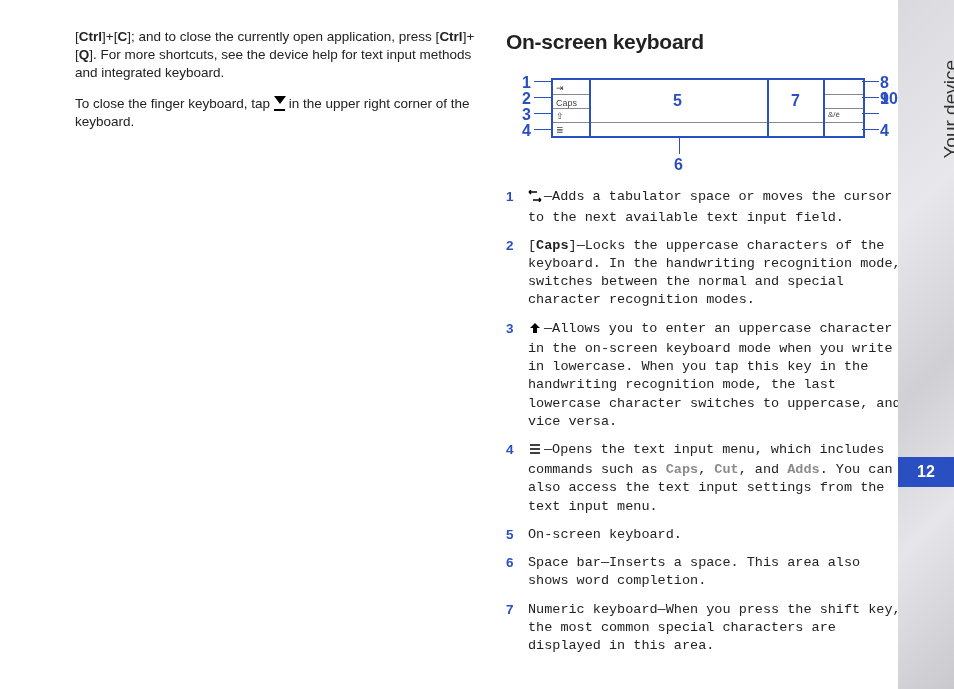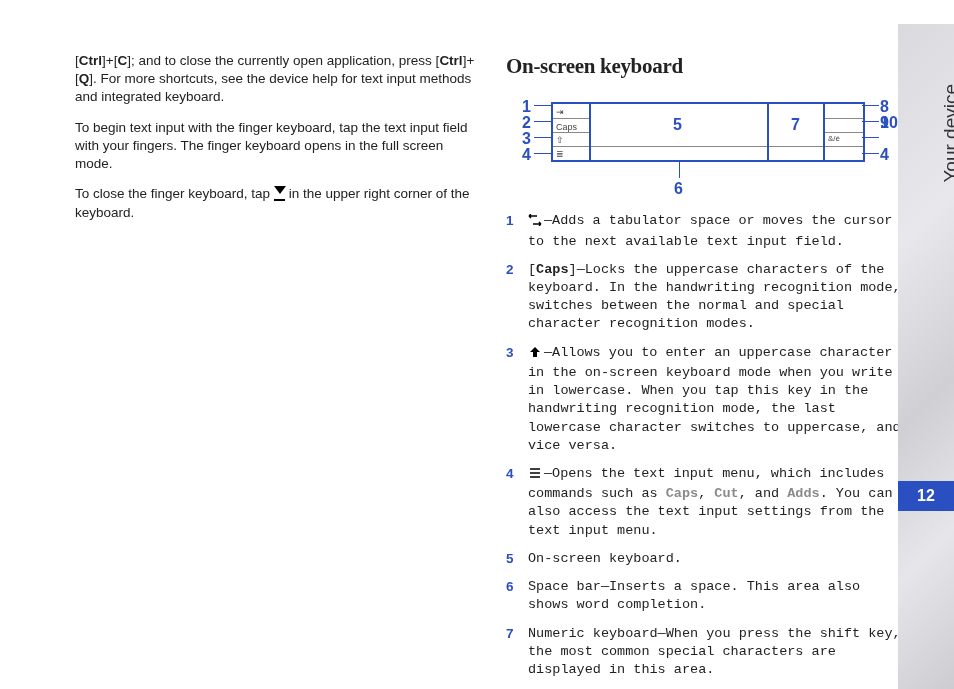--- a/index.html
+++ b/index.html
@@ -7,36 +7,35 @@
     font-family: "Helvetica Neue", Arial, sans-serif;
     font-size: 13.5px;
     line-height: 1.35;
     color: #222;
     background: #fff;
     width: 954px;
     height: 689px;
     position: relative;
     overflow: hidden;
   }
-  .sheet { position: relative; width: 954px; height: 505px; margin-top: 24px; }
+  .sheet { position: relative; width: 954px; height: 505px; }
   
   .col {
     position: absolute;
     top: 28px;
     width: 400px;
   }
   .col-left  { left: 75px; }
   .col-right { left: 506px; }
   p { margin: 0 0 12px 0; }
   h2 {
     font-size: 21px;
     font-weight: 700;
     margin: 18px 0 10px 0;
     letter-spacing: -0.3px;
-    font-family: Liberation Serif, serif;
   }
   .bracket { font-weight: 700; }
   .faded   { font-weight: 700; color: #8a8a8a; }
   
   .legend-row { display: flex; margin-bottom: 10px; }
   .legend-num { color: #2a4fc0; font-weight: 700; width: 22px; flex: 0 0 22px; }
   .legend-txt { flex: 1; font-family: Liberation Mono, monospace; }
   
   .kb-wrap { position: relative; height: 110px; margin: 2px 0 12px 0; }
   .kb-frame {
@@ -94,21 +93,20 @@
 <body>
 
 <div class="sheet">
 
   <div class="col col-left">
     <p>
       [<span class="bracket">Ctrl</span>]+[<span class="bracket">C</span>]<span>; and to close the currently open application, press </span>[<span class="bracket">Ctrl</span>]+[<span class="bracket">Q</span>]<span>. For more shortcuts, see the device help for text input methods and integrated keyboard.</span>
     </p>
 
 
-    <p>To begin text input with the finger keyboard, tap the text input field with your fingers. The finger keyboard opens in the full screen mode.</p>
     <p>
       <span>To close the finger keyboard, tap </span>
       <span class="icon-down"></span>
       <span> in the upper right corner of the keyboard.</span>
     </p>
   </div>
 
   <div class="col col-right">
     <h2 style="margin-top:0">On-screen keyboard</h2>
 

